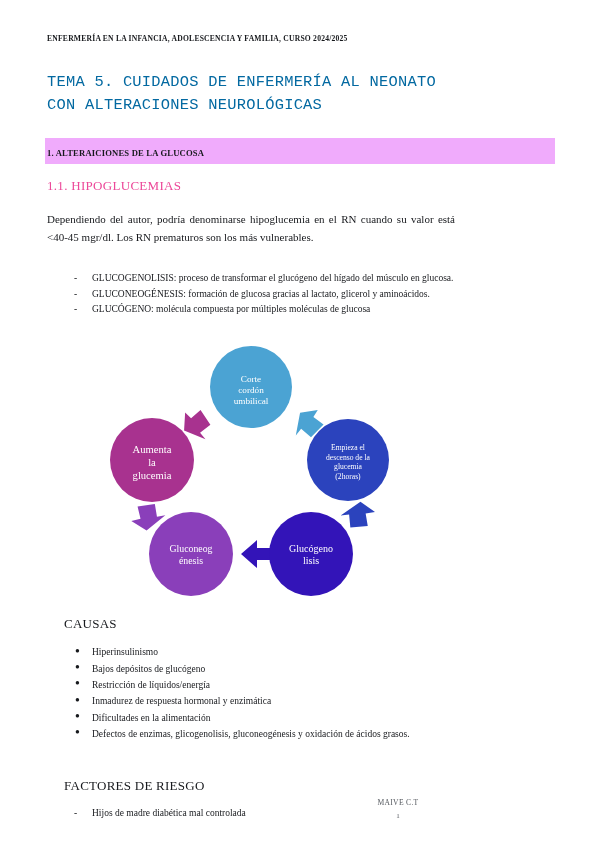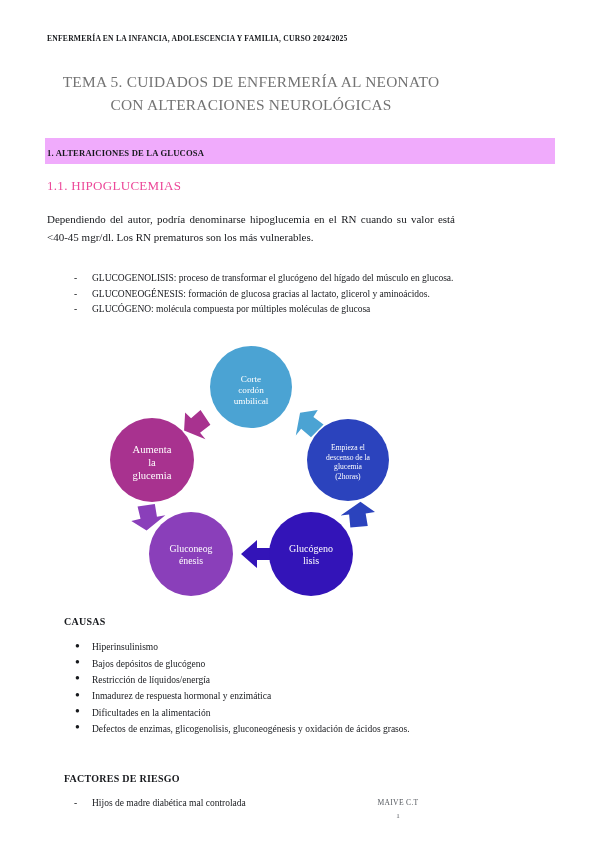--- a/index.html
+++ b/index.html
@@ -34,29 +34,28 @@
     font-size: 7.6px;
     font-weight: 700;
     letter-spacing: 0.22px;
     color: #16181c;
     margin: 0 0 28px 0;
     white-space: nowrap;
   }
 
   
   .doc-title {
-    font-family: Liberation Serif, serif;
+    font-family: Liberation Mono, monospace;
     font-size: 15.4px;
     font-weight: 400;
     line-height: 1.47;
     letter-spacing: 0.25px;
-    color: #737373;
+    color: #0369a1;
     margin: 0 0 22px 0;
     max-width: 470px;
-    text-align: center;
   }
 
   
   .section-bar {
     background: #f0abfc;
     padding: 4px 2px 4px 2px;
     margin: 0 0 14px -2px;
     width: 510px;
   }
   .section-bar-text {
@@ -115,22 +114,22 @@
   ul.dot-list > li .marker {
     position: absolute;
     left: 28px;
     top: -0.5px;
     font-size: 8px;
     color: #17191d;
   }
 
   
   .body-heading {
-    font-size: 10px;
-    font-weight: 700;
+    font-size: 13px;
+    font-weight: 400;
     letter-spacing: 0.25px;
     color: #17191d;
     margin: 0 0 12px 0;
     padding-left: 17px;
   }
 
   
   .diagram-wrap {
     position: relative;
     width: 300px;

